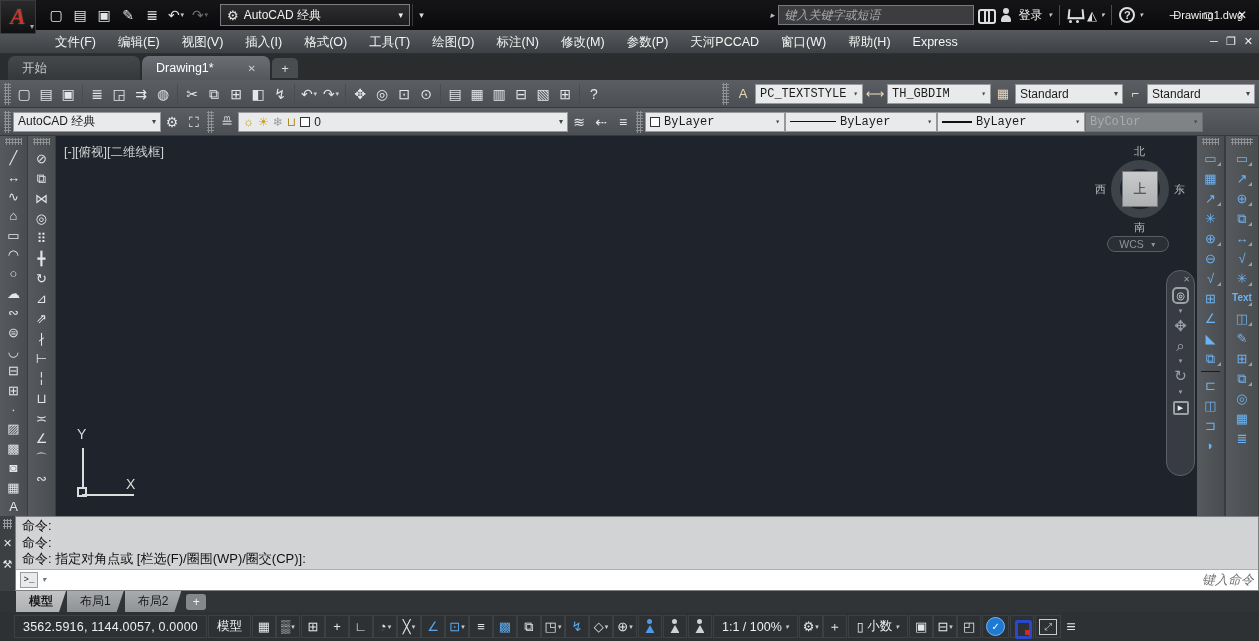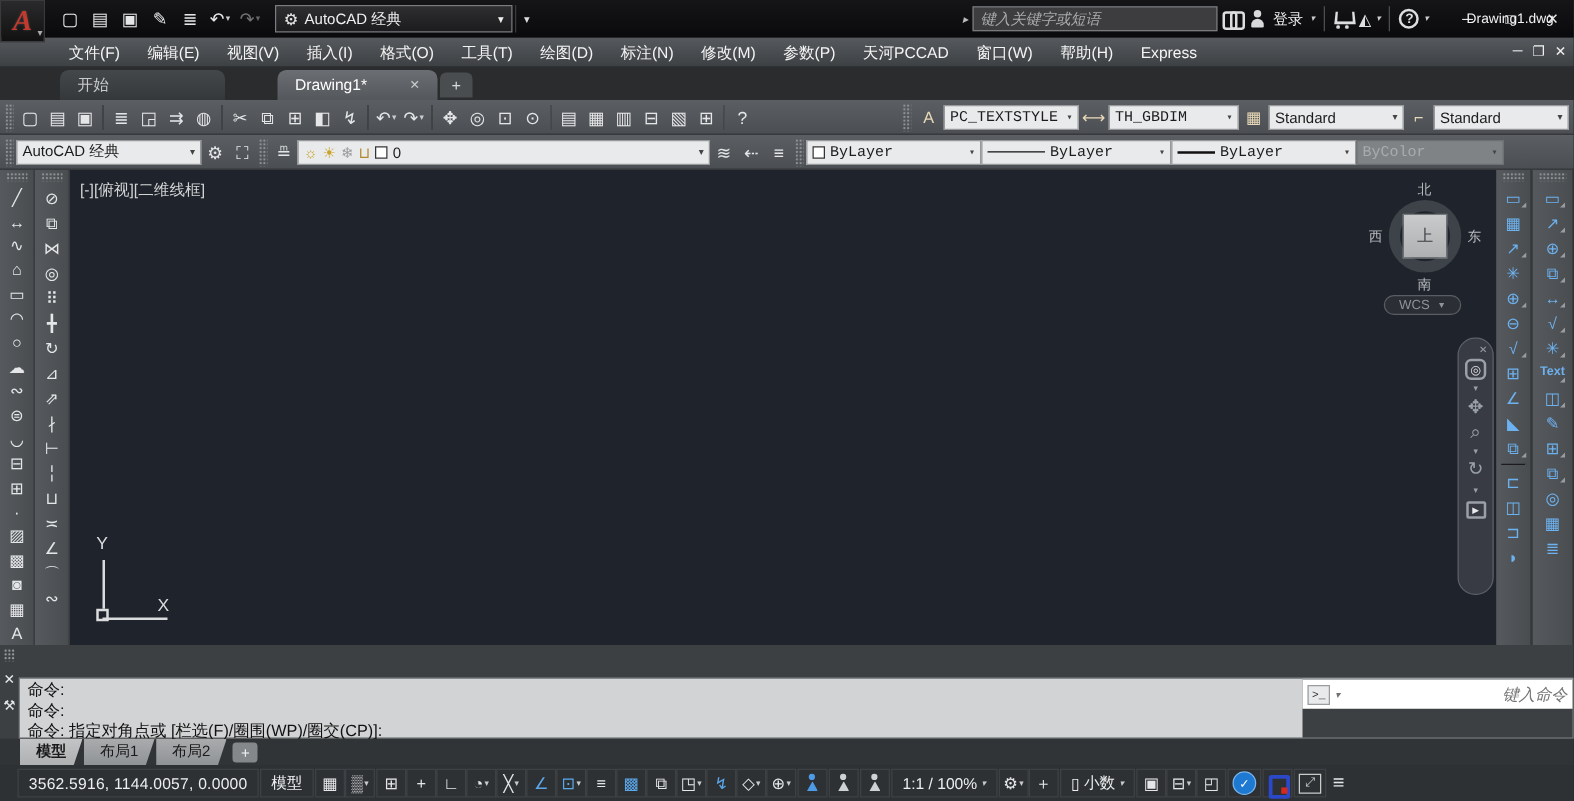--- a/index.html
+++ b/index.html
@@ -45,21 +45,21 @@
   .winctl { display:flex; margin-left:10px; }
   .winctl span { width:34px; height:26px; display:flex; align-items:center; justify-content:center; color:#e8e8e8; font-size:12px; }
 
   
   .menubar { height:24px; background:linear-gradient(#56595d,#3e4144); display:flex; align-items:center; padding-left:44px; border-bottom:1px solid #2e3032;text-align:center; }
   .menubar .mitem { padding:0 11px; line-height:24px; color:#f4f4f4; font-size:12.5px; }
   .docctl { margin-left:auto; display:flex; padding-right:6px; gap:8px; color:#f0f0f0; font-size:11px; }
 
   
   .tabsrow { height:26px; background:#2a2c2e; display:flex; align-items:flex-end; padding-left:8px; gap:2px; }
-  .ftab { height:24px; border-radius:7px 7px 0 0; display:flex; align-items:center; padding:0 14px; gap:10px; font-size:12.5px;margin-left:40px; }
+  .ftab { height:24px; border-radius:7px 7px 0 0; display:flex; align-items:center; padding:0 14px; gap:10px; font-size:12.5px; }
   .ftab.start { width:132px; background:linear-gradient(#45484b,#35383a); color:#c7c9cb; }
   .ftab.active { width:128px; background:linear-gradient(#6b6f73,#54575b); color:#fff; }
   .ftab .x { color:#c9cbcd; font-size:10px; margin-left:auto; }
   .addtab { width:26px; height:20px; margin-bottom:2px; border-radius:5px 5px 0 0; background:#4a4d50; color:#d8dadc; display:flex; align-items:center; justify-content:center; font-size:13px; }
 
   
   .tbrow { height:28px; background:linear-gradient(#5b5e62,#4b4e52); display:flex; align-items:center; border-bottom:1px solid #37393c; padding-left:2px; }
   .hgrip { width:7px; height:22px; margin:0 2px; background-image:radial-gradient(circle,#8f9295 1px,transparent 1.2px); background-size:3px 3px; }
   .combo { height:20px; background:#e9eaeb; border:1px solid #96989a; color:#1c1c1c; display:flex; align-items:center; padding:0 4px; gap:4px; font-size:12px; }
   .combo .dd { margin-left:auto; color:#444; font-size:8px; font-style:normal; }
@@ -105,21 +105,21 @@
   .ucs .hl { position:absolute; left:14px; top:68px; width:52px; height:2px; background:#dadcde; }
   .ucs .sq { position:absolute; left:9px; top:61px; width:10px; height:10px; border:2px solid #dadcde; background:#1f232b; }
   .ucs .ly { position:absolute; left:9px; top:0; font-size:14px; }
   .ucs .lx { position:absolute; left:58px; top:50px; font-size:14px; }
 
   
   .cmdwrap { height:75px; display:flex; background:#3d4043; }
   .cmdrail { width:15px; background:#3d4043; display:flex; flex-direction:column; align-items:center; gap:8px; padding-top:3px; }
   .cmdrail .dots { width:9px; height:10px; background-image:radial-gradient(circle,#9a9da0 1px,transparent 1.2px); background-size:3px 3px; }
   .cmdrail .ico { color:#e6e8ea; font-size:11px; }
-  .cmdmain { flex:1; display:flex; border:1px solid #7e8184;margin-top:26px; }
+  .cmdmain { flex:1; display:flex; flex-direction:column; border:1px solid #7e8184; }
   .cmdhist { flex:1; background:#d2d3d4; color:#111; font-size:13px; padding:1px 6px; line-height:16.5px; font-family:"Liberation Sans",sans-serif; }
   .cmdinput { height:24px; background:#fff; display:flex; align-items:center; padding:0 4px; gap:4px; border-top:1px solid #aeb0b2; }
   .chip { width:18px; height:16px; background:#e8eaec; border:1px solid #9a9da0; color:#2c2e30; font-size:9px; display:flex; align-items:center; justify-content:center; font-family:"Liberation Mono",monospace; }
   .cmdinput .dd { color:#707376; font-size:8px; }
   .cmdfield { flex:1; border:none; outline:none; font-style:italic; color:#9a9da0; font-size:13px;text-align:right; }
 
   
   .ltabs { height:21px; background:#313437; display:flex; align-items:stretch; padding-left:16px; gap:1px; }
   .ltab { padding:0 13px; display:flex; align-items:center; font-size:12px; color:#1a1a1a; background:linear-gradient(#a9abad,#909396); clip-path:polygon(0 0,100% 0,calc(100% - 7px) 100%,0 100%); }
   .ltab.active { background:linear-gradient(#c2c4c6,#aeb0b2); font-weight:bold; }

